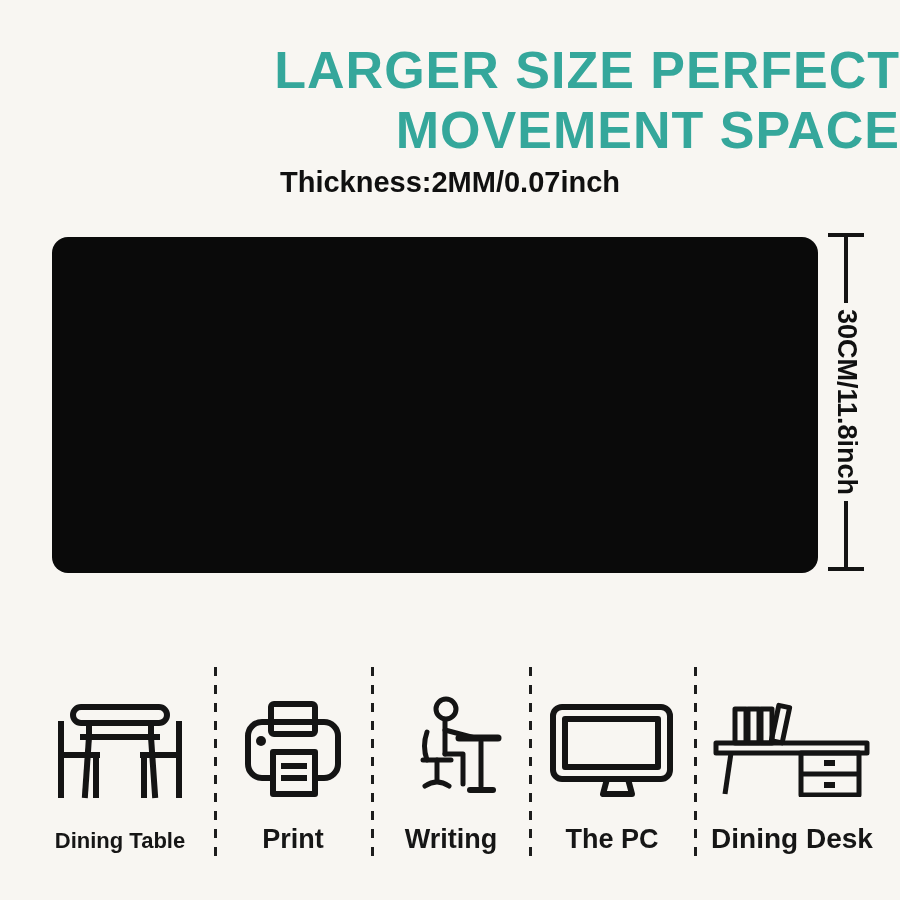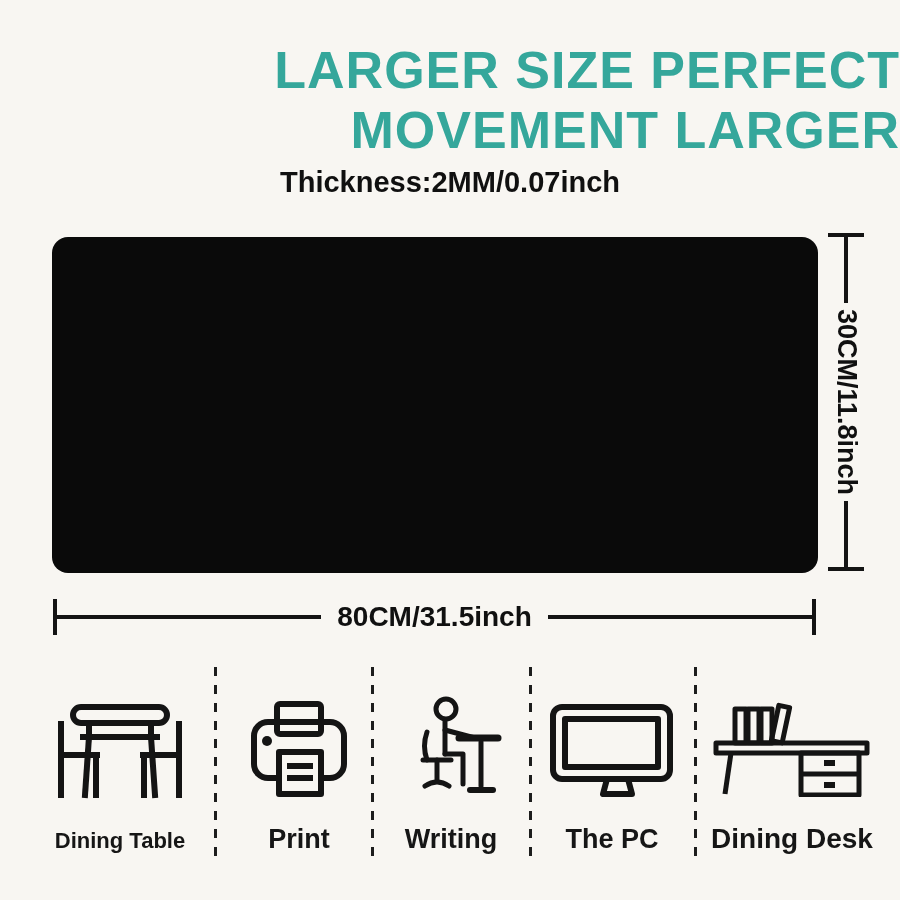--- a/index.html
+++ b/index.html
@@ -67,21 +67,21 @@
     position:absolute;top:667px;width:3px;height:194px;
     background:repeating-linear-gradient(to bottom,#1d1d1d 0 9px,transparent 9px 18px);
   }
   .d1{left:214px;} .d2{left:371px;} .d3{left:529px;} .d4{left:694px;}
 
   .use-case{
     position:absolute;top:690px;height:165px;
     display:flex;flex-direction:column;align-items:center;
   }
   .uc1{left:28px;width:184px;}
-  .uc2{left:228px;width:142px;text-align:right;}
+  .uc2{left:222px;width:142px;text-align:right;}
   .uc3{left:379px;width:144px;}
   .uc4{left:537px;width:150px;}
   .uc5{left:700px;width:184px;}
   .icon-box{
     height:112px;display:flex;align-items:flex-end;justify-content:center;
     color:var(--ink);
   }
   .uc-label{
     margin-top:26px;font-weight:bold;color:#161616;white-space:nowrap;
   }
@@ -90,40 +90,33 @@
   .uc5 .uc-label{font-size:28px;}
   svg{display:block;}
   .stroke{fill:none;stroke:currentColor;}
 </style>
 </head>
 <body>
 
 <div class="canvas">
 
   <div class="title title-line1">LARGER SIZE PERFECT</div>
-  <div class="title title-line2">MOVEMENT LARGER</div>
+  <div class="title title-line2">MOVEMENT SPACE</div>
   <div class="thickness">Thickness:2MM/0.07inch</div>
 
   <div class="mousepad"></div>
 
   <div class="vdim">
     <div class="cap"></div>
     <div class="seg"></div>
     <div class="dim-label">30CM/11.8inch</div>
     <div class="seg"></div>
     <div class="cap"></div>
   </div>
 
-  <div class="hdim">
-    <div class="cap"></div>
-    <div class="seg"></div>
-    <div class="dim-label">80CM/31.5inch</div>
-    <div class="seg"></div>
-    <div class="cap"></div>
-  </div>
 
   <div class="divider d1"></div>
   <div class="divider d2"></div>
   <div class="divider d3"></div>
   <div class="divider d4"></div>
 
   <div class="use-case uc1">
     <div class="icon-box">
       <svg width="134" height="100" viewBox="0 0 130 100">
         <g class="stroke" stroke-width="6" stroke-linecap="square">

